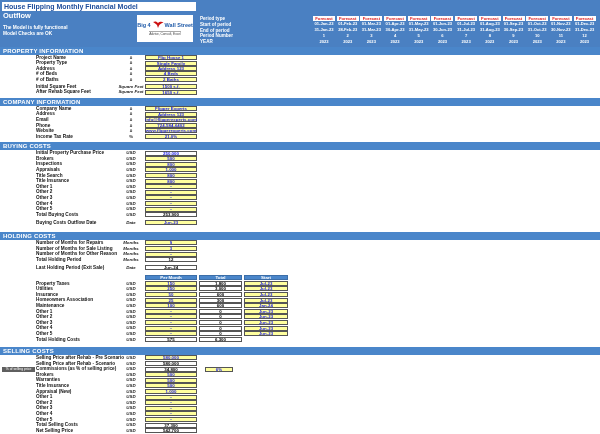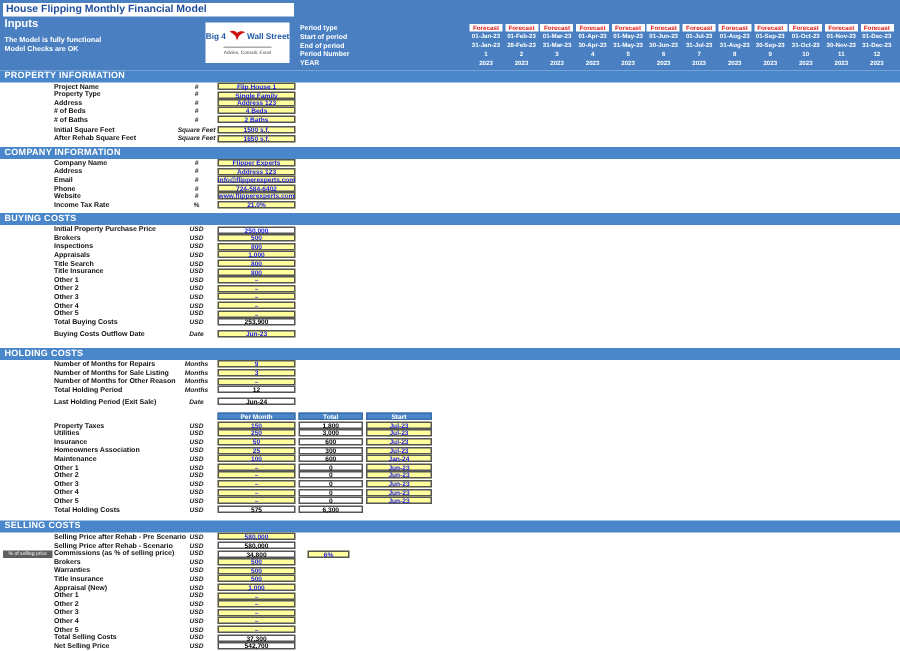--- a/index.html
+++ b/index.html
@@ -48,21 +48,21 @@
           font-size: 3.4px; display: flex; align-items: center; justify-content: center; white-space: nowrap; }
   .g2{height:2px}.g25{height:2.5px}.g3{height:3px}.g45{height:4.5px}.g5{height:5px}.g65{height:6.5px}
 </style>
 </head>
 <body>
 
 <div class="stage">
 
   <div class="tophead">
     <div class="titlebar">House Flipping Monthly Financial Model</div>
-    <div class="sheettitle">Inputs</div>
+    <div class="sheettitle">Outflow</div>
     <div class="status1">The Model is fully functional</div>
     <div class="status2">Model Checks are OK</div>
 
     <div class="logo">
       <div class="line1">
         <span>Big 4</span>
         <span>
           <svg width="12" height="8" viewBox="0 0 24 16">
               <path d="M2 2 C6 0 10 1 12 4 C15 1 20 1 23 3 C19 4 16 6 14 9 L12 14 L10 8 C7 5 4 3 2 2 Z" fill="#cc1111"></path>
             </svg>

